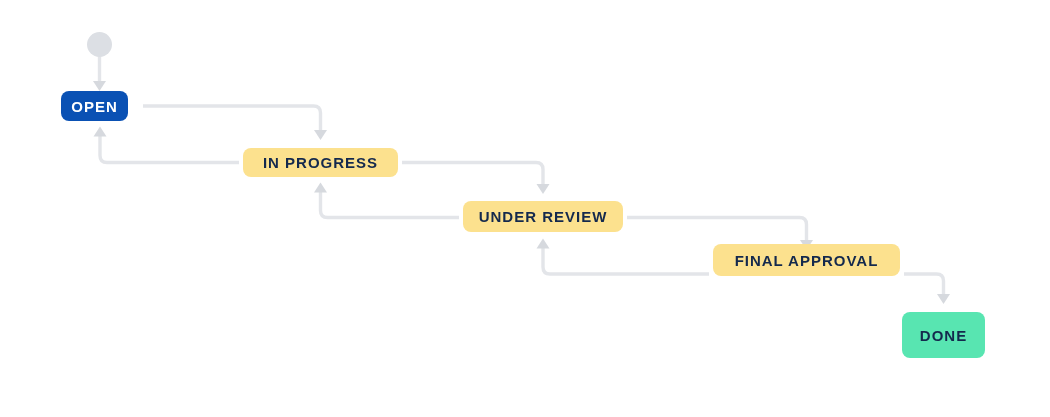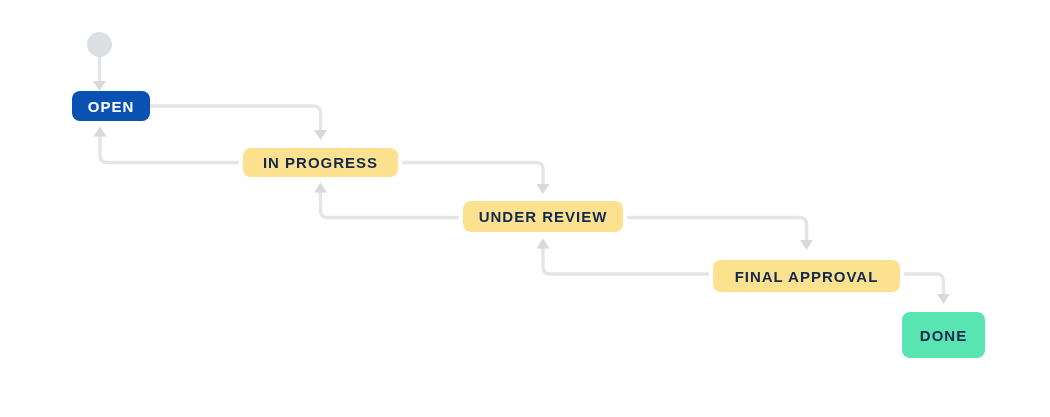--- a/index.html
+++ b/index.html
@@ -47,33 +47,33 @@
     justify-content: center;
     border-radius: 8px;
     font-weight: 700;
     font-size: 15px;
     letter-spacing: 1px;
     white-space: nowrap;
     cursor: default;
     user-select: none;
   }
   .node-open {
-    left: 61px; top: 91px; width: 78px; height: 30px;
-    background: #0a51b4; color: #ffffff; margin-left: 11px;
+    left: 61px; top: 91px; width: 67px; height: 30px;
+    background: #0a51b4; color: #ffffff;
   }
   .node-in-progress {
     left: 243px; top: 148px; width: 155px; height: 29px;
     background: #fce18e; color: #14294d;
   }
   .node-under-review {
     left: 463px; top: 201px; width: 160px; height: 31px;
     background: #fce18e; color: #14294d;
   }
   .node-final-approval {
-    left: 713px; top: 260px; width: 187px; height: 32px;
+    left: 713px; top: 244px; width: 187px; height: 32px;
     background: #fce18e; color: #14294d;
   }
   .node-done {
     left: 902px; top: 312px; width: 83px; height: 46px;
     background: #58e5b1; color: #14294d;
   }
 </style>
 </head>
 <body>
 

